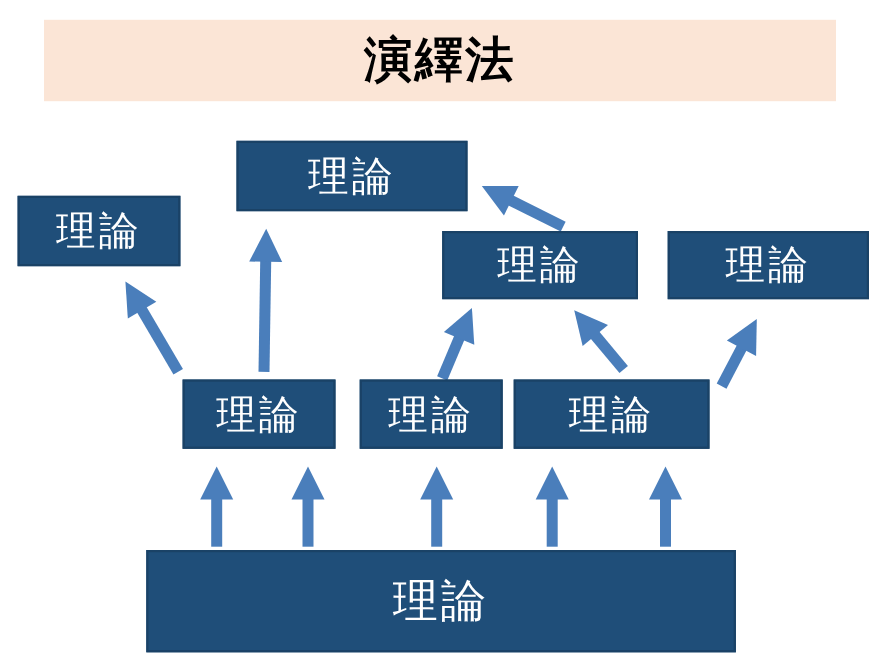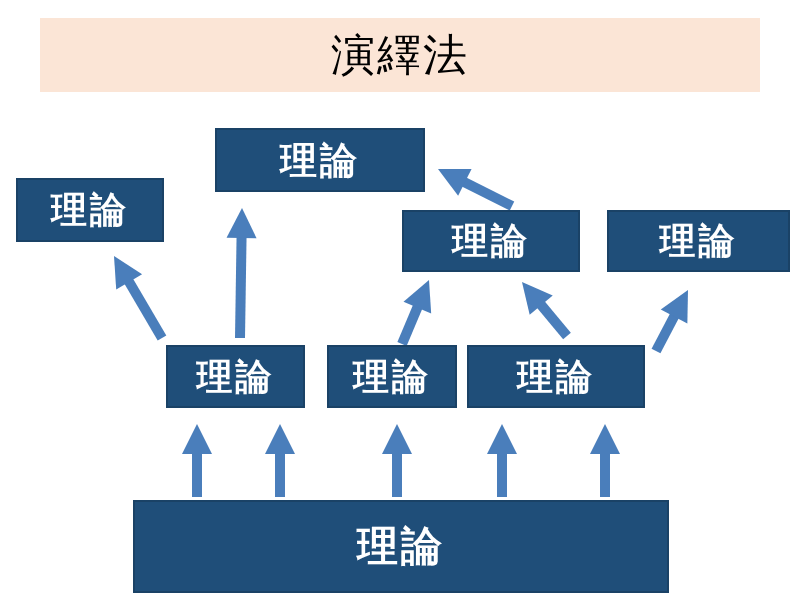--- a/index.html
+++ b/index.html
@@ -21,21 +21,21 @@
     height: 74px;
     background: #FBE5D6;
     display: flex;
     align-items: center;
     justify-content: center;
   }
 
   .banner h1 {
     margin: 0;
     font-size: 44px;
-    font-weight: normal;
+    font-weight: bold;
     color: #000000;
     letter-spacing: 2px;
     line-height: 1;
   }
 
   #arrows-layer {
     position: absolute;
     left: 0; top: 0;
     width: 800px;
     height: 600px;
@@ -44,21 +44,21 @@
 
   .theory-box {
     position: absolute;
     box-sizing: border-box;
     background: #1F4E79;
     border: 2px solid #1A4266;
     color: #ffffff;
     display: flex;
     align-items: center;
     justify-content: center;
-    font-weight: bold;
+    font-weight: normal;
     letter-spacing: 3px;
     line-height: 1;
   }
 </style>
 </head>
 <body>
 
 <div class="slide">
   <header class="banner" style="background: rgb(251, 229, 214);">
     <h1 style="color: rgb(0, 0, 0);">演繹法</h1>

